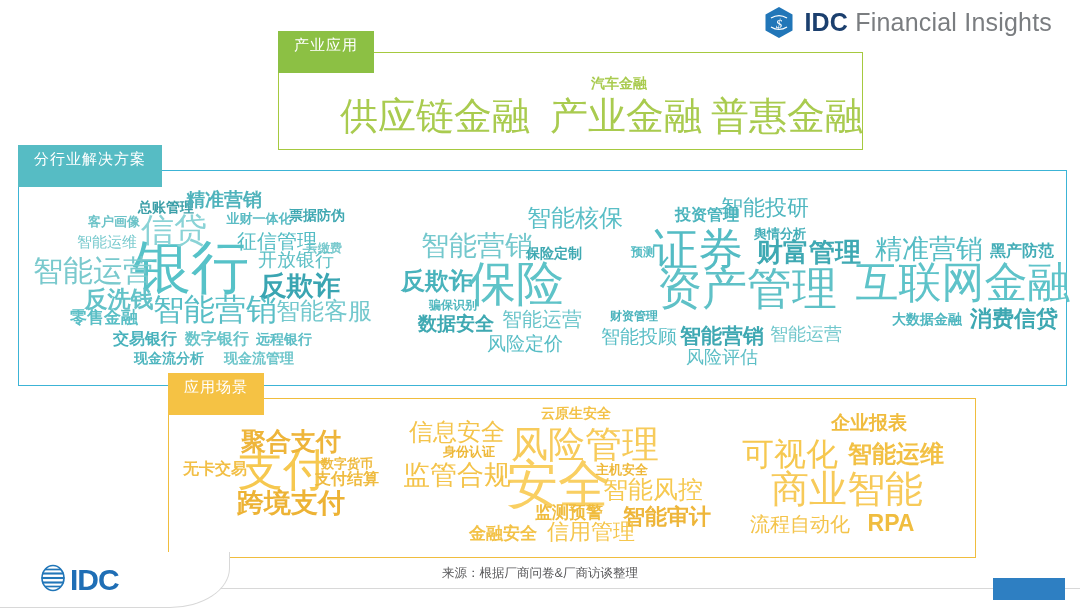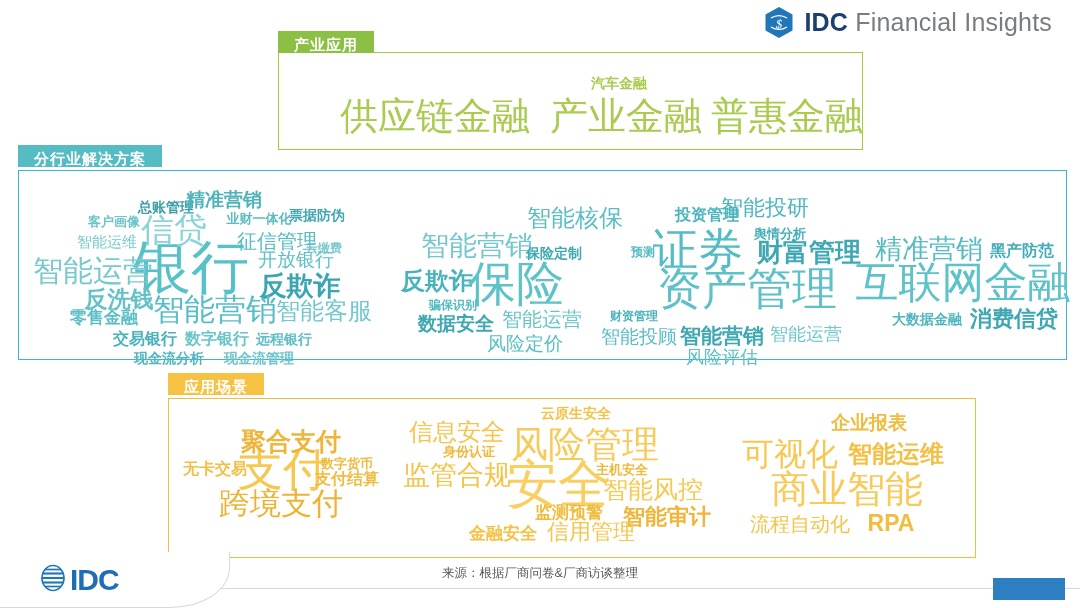--- a/index.html
+++ b/index.html
@@ -16,33 +16,33 @@
   .brand-mark { width:30px; height:33px; position:relative; }
   .brand-mark svg { display:block; }
   .brand-text { font-size:25px; letter-spacing:.2px; white-space:nowrap; }
   .brand-text .b1 { color:#1b3f6e; font-weight:bold; }
   .brand-text .b2 { color:#7a7d80; font-weight:normal; }
 
   
   .panel { position:absolute; background:#fff; }
   .panel .tag {
     position:absolute; top:-1px; left:-1px;
-    color:#fff; font-size:15px; font-weight:bold;
-    padding:5px 16px 0 16px; letter-spacing:1px;
+    color:#fff; font-size:15px; font-weight:normal;
+    padding:5px 16px 20px 16px; letter-spacing:1px;
     line-height:1.15; white-space:nowrap;
   }
 
   #panel-industry {
     left:278px; top:52px; width:585px; height:98px;
     border:1.5px solid #a6c93f;
   }
   #panel-industry .tag { background:#8cc044; top:-22px; left:-1px; }
 
   #panel-vertical {
-    left:18px; top:170px; width:1049px; height:190px;
+    left:18px; top:170px; width:1049px; height:216px;
     border:1.5px solid #3cb4d6;
   }
   #panel-vertical .tag { background:#56bcc4; top:-26px; left:-1px; }
 
   #panel-scenario {
     left:168px; top:398px; width:808px; height:160px;
     border:1.5px solid #f0bd3e;
   }
   #panel-scenario .tag { background:#f5c244; top:-26px; left:-1px; }
 
@@ -152,21 +152,21 @@
   </div>
 
   <div class="panel" id="panel-scenario">
     <div class="tag">应用场景</div>
     <div class="cloud" id="cloud-scenario">
         <span class="w" style="left: 114px; top: 70px; font-size: 45px; color: rgb(246, 200, 79); font-weight: normal;">支付</span>
         <span class="w" style="left: 122px; top: 42px; font-size: 25px; color: rgb(238, 181, 58); font-weight: bold;">聚合支付</span>
         <span class="w" style="left: 46px; top: 70px; font-size: 16px; color: rgb(242, 191, 70); font-weight: bold;">无卡交易</span>
         <span class="w" style="left: 178px; top: 64px; font-size: 13px; color: rgb(239, 187, 64); font-weight: bold;">数字货币</span>
         <span class="w" style="left: 178px; top: 80px; font-size: 16px; color: rgb(239, 187, 64); font-weight: bold;">支付结算</span>
-        <span class="w" style="left: 112px; top: 104px; font-size: 31px; color: rgb(237, 179, 53); font-weight: normal;">跨境支付</span>
+        <span class="w" style="left: 122px; top: 104px; font-size: 27px; color: rgb(237, 179, 53); font-weight: bold;">跨境支付</span>
         <span class="w" style="left: 416px; top: 45px; font-size: 37px; color: rgb(247, 203, 91); font-weight: normal;">风险管理</span>
         <span class="w" style="left: 389px; top: 85px; font-size: 52px; color: rgb(249, 207, 98); font-weight: normal;">安全</span>
         <span class="w" style="left: 288px; top: 33px; font-size: 24px; color: rgb(244, 196, 75); font-weight: normal;">信息安全</span>
         <span class="w" style="left: 407px; top: 14px; font-size: 14px; color: rgb(243, 194, 72); font-weight: bold;">云原生安全</span>
         <span class="w" style="left: 300px; top: 52px; font-size: 13px; color: rgb(238, 184, 57); font-weight: bold;">身份认证</span>
         <span class="w" style="left: 288px; top: 76px; font-size: 27px; color: rgb(244, 195, 73); font-weight: normal;">监管合规</span>
         <span class="w" style="left: 453px; top: 70px; font-size: 13px; color: rgb(238, 184, 57); font-weight: bold;">主机安全</span>
         <span class="w" style="left: 484px; top: 90px; font-size: 25px; color: rgb(246, 201, 81); font-weight: normal;">智能风控</span>
         <span class="w" style="left: 400px; top: 113px; font-size: 17px; color: rgb(240, 188, 62); font-weight: bold;">监测预警</span>
         <span class="w" style="left: 498px; top: 118px; font-size: 22px; color: rgb(238, 182, 58); font-weight: bold;">智能审计</span>

